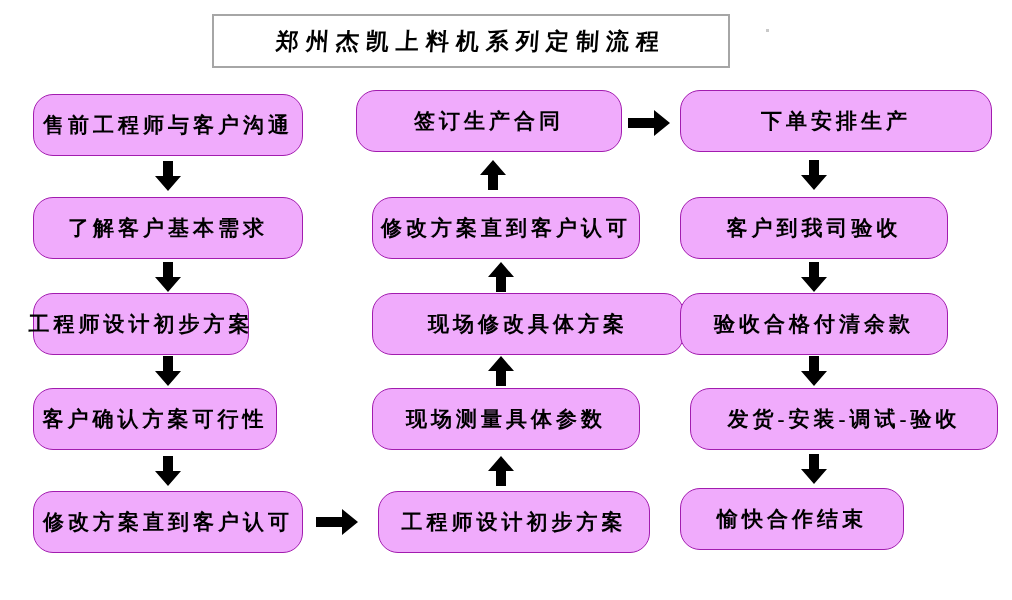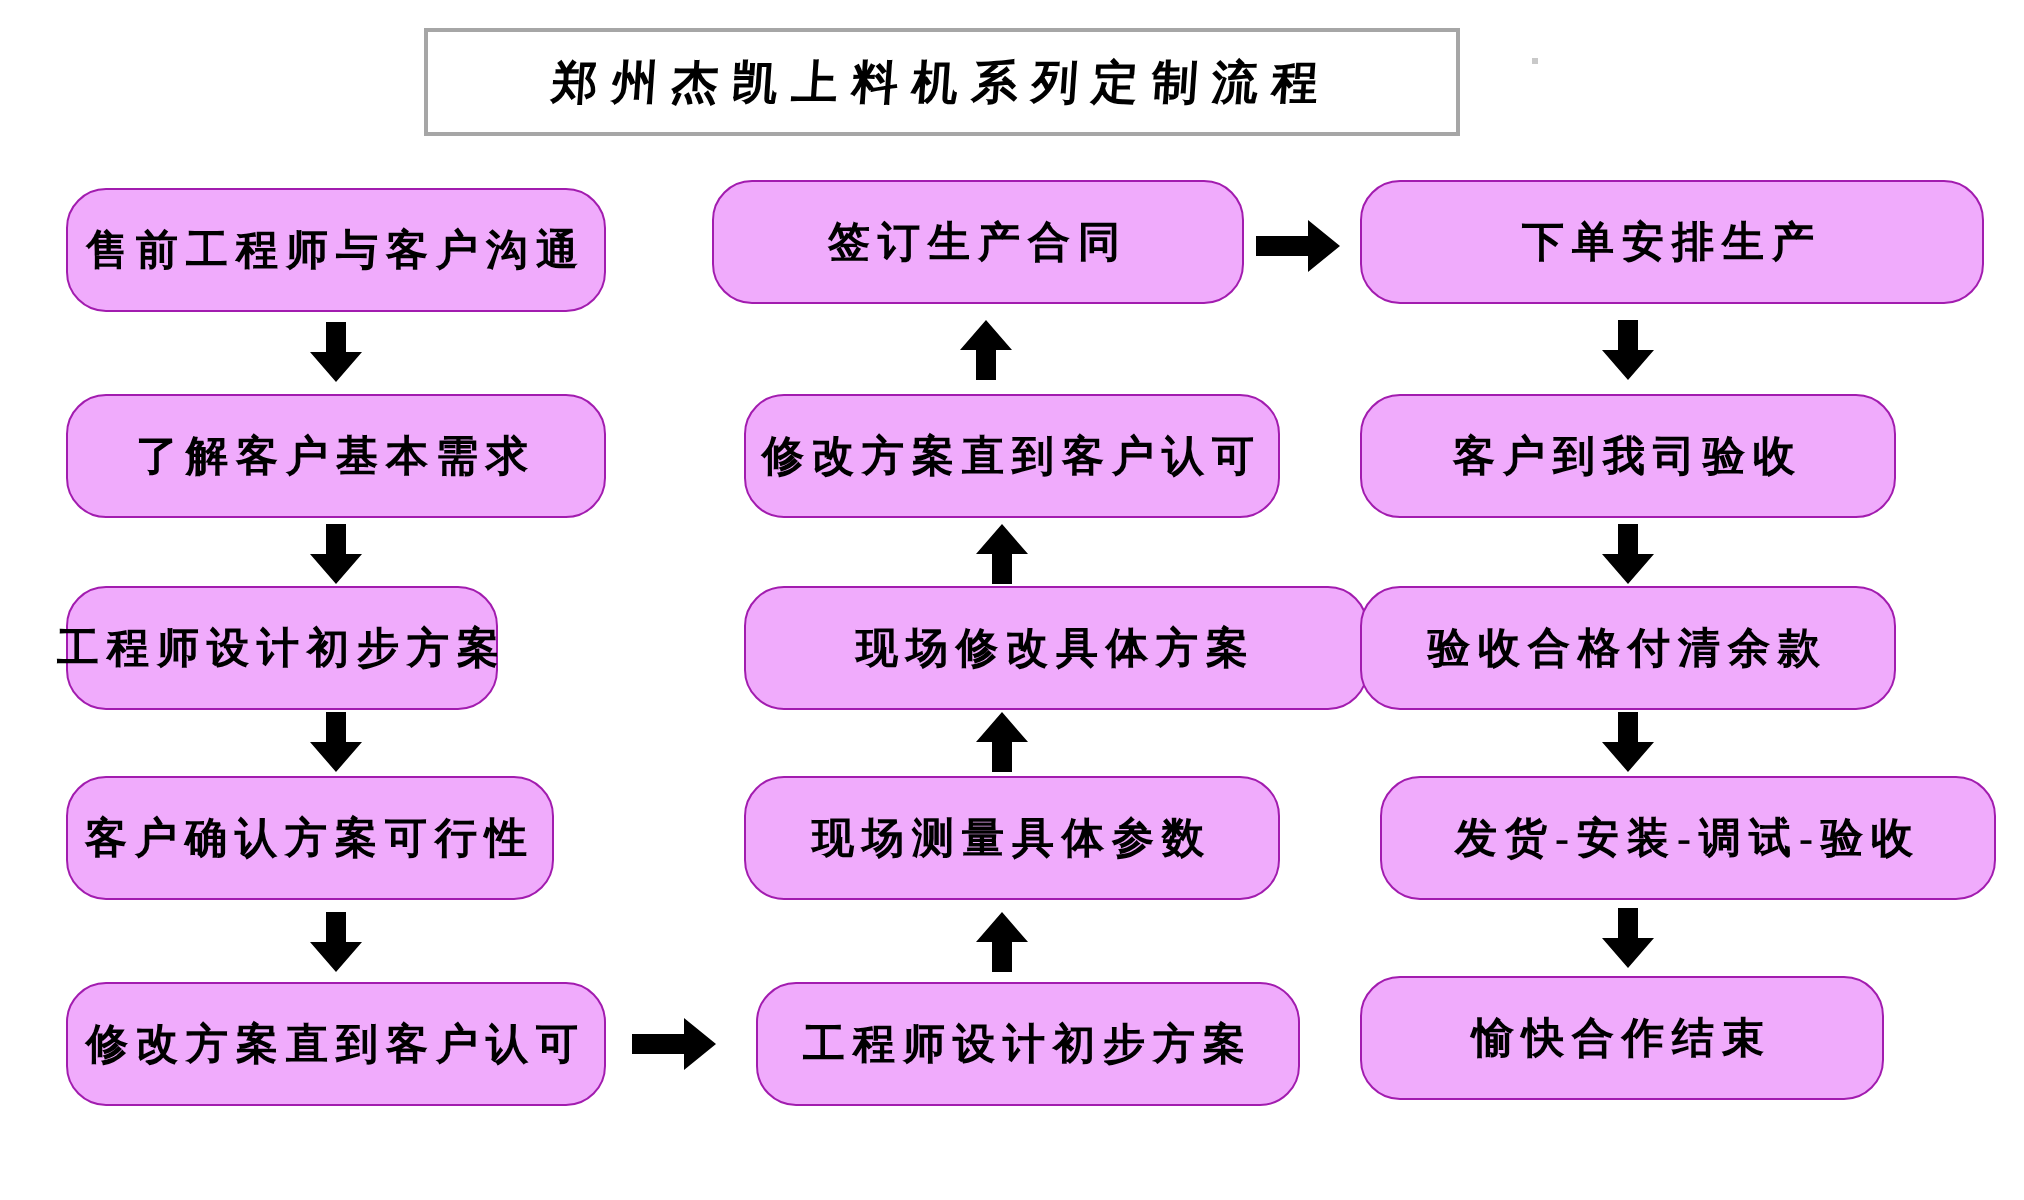--- a/index.html
+++ b/index.html
@@ -112,21 +112,21 @@
     </svg>
 
   <svg class="arrow" style="left:628px; top:110px;" width="42" height="26">
       <use href="#ar-right"></use>
     </svg>
 
   <div class="node" style="left:680px; top:90px;  width:312px;text-align:center;">下单安排生产</div>
   <div class="node" style="left:680px; top:197px; width:268px;">客户到我司验收</div>
   <div class="node" style="left:680px; top:293px; width:268px;">验收合格付清余款</div>
   <div class="node" style="left:680px; top:388px; width:308px;margin-left:10px;">发货-安装-调试-验收</div>
-  <div class="node" style="left:680px; top:488px; width:262px;">愉快合作结束</div>
+  <div class="node" style="left:680px; top:488px; width:224px;">愉快合作结束</div>
 
   <svg class="arrow" style="left:801px; top:160px;" width="26" height="30">
       <use href="#ar-down"></use>
     </svg>
   <svg class="arrow" style="left:801px; top:262px;" width="26" height="30">
       <use href="#ar-down"></use>
     </svg>
   <svg class="arrow" style="left:801px; top:356px;" width="26" height="30">
       <use href="#ar-down"></use>
     </svg>

